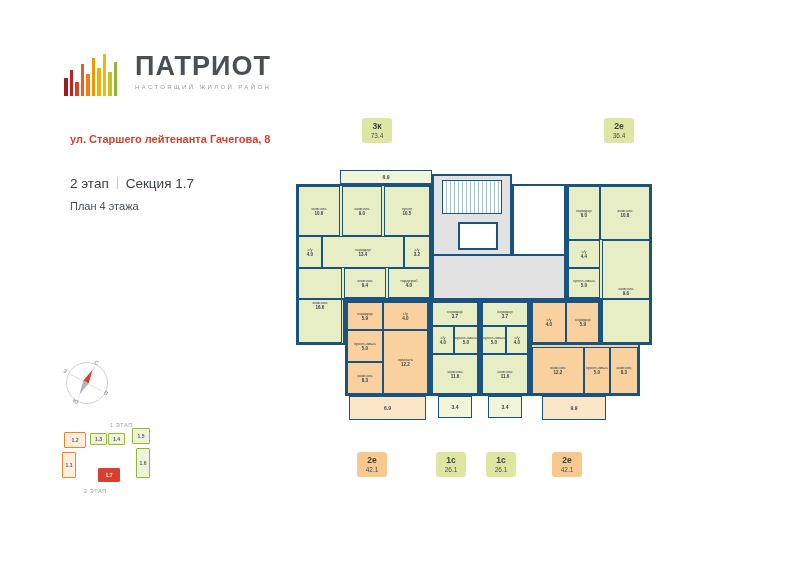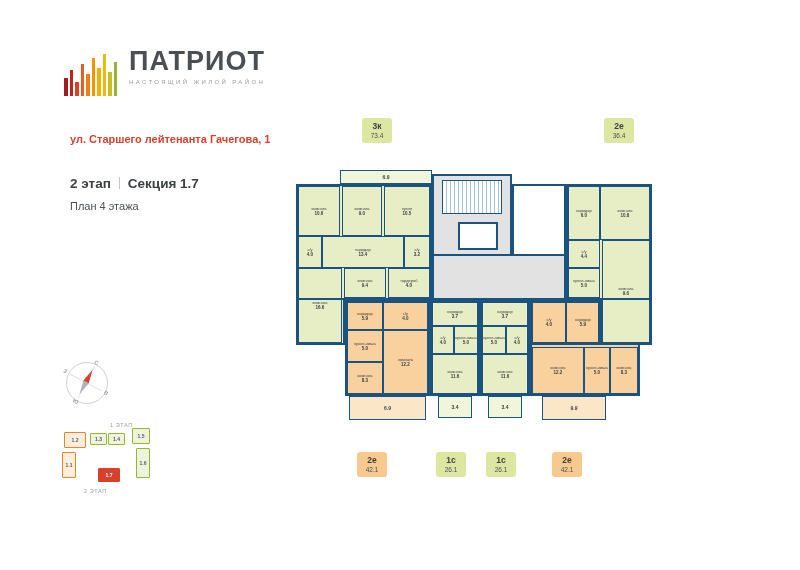--- a/index.html
+++ b/index.html
@@ -1,30 +1,30 @@
 <!DOCTYPE html>
 <html><head>
 <meta charset="utf-8">
 <style>
   html,body{margin:0;padding:0;}
   body{width:800px;height:570px;position:relative;background:#ffffff;overflow:hidden;
        font-family:"Liberation Sans",sans-serif;color:#3c4043;}
   .abs{position:absolute;}
 
   
-  .logo{position:absolute;left:64px;top:48px;display:flex;align-items:flex-start;gap:12px;}
+  .logo{position:absolute;left:64px;top:48px;display:flex;align-items:center;gap:18px;}
   .logo-bars{display:flex;align-items:flex-end;gap:2px;height:48px;}
   .logo-bar{width:3.5px;}
   .logo-text{padding-bottom:2px;}
   .logo-title{font-size:27px;font-weight:bold;color:#4a4f54;letter-spacing:1px;line-height:1;}
   .logo-tagline{font-size:6px;letter-spacing:2.4px;color:#969ca3;margin-top:4px;text-transform:uppercase;}
 
   
   .address{position:absolute;left:70px;top:133px;font-size:11px;font-weight:bold;color:#d8402e;}
-  .stage-title{position:absolute;left:70px;top:176px;font-size:13.5px;font-weight:bold;color:#3c4043;text-align:center;}
+  .stage-title{position:absolute;left:70px;top:176px;font-size:13.5px;font-weight:normal;color:#3c4043;text-align:center;}
   .stage-sep{display:inline-block;width:1px;height:12px;background:#c3c7cb;margin:0 8px;vertical-align:-1px;}
   .plan-subtitle{position:absolute;left:70px;top:200px;font-size:11px;color:#4a4f54;}
 
   
   .badge{position:absolute;width:30px;padding:3px 0 4px 0;border-radius:3px;text-align:center;cursor:pointer;}
   .badge.green{background:#dde7a2;}
   .badge.orange{background:#f7c98e;}
   .badge .bl{font-size:8.5px;font-weight:bold;color:#3c4043;}
   .badge .ba{font-size:6.5px;color:#4a4f54;margin-top:1px;}
 
@@ -89,21 +89,21 @@
       <div class="logo-bar" style="height: 42px; background: rgb(233, 187, 14);"></div>
       <div class="logo-bar" style="height: 24px; background: rgb(200, 193, 31);"></div>
       <div class="logo-bar" style="height: 34px; background: rgb(147, 183, 53);"></div>
     </div>
   <div class="logo-text">
     <div class="logo-title">ПАТРИОТ</div>
     <div class="logo-tagline">настоящий жилой район</div>
   </div>
 </div>
 
-<div class="address">ул. Старшего лейтенанта Гачегова, 1</div>
+<div class="address">ул. Старшего лейтенанта Гачегова, 8</div>
 <div class="stage-title">
   <span>2 этап</span><span class="stage-sep"></span><span>Секция 1.7</span>
 </div>
 <div class="plan-subtitle">План 4 этажа</div>
 
 <div id="floorplan">
     <div class="shape green-light thin" style="left: 44px; top: 0px; width: 92px; height: 14px;">
       <div class="sarea">6.9</div>
     </div>
     <div class="shape green" style="left: 0px; top: 14px; width: 136px; height: 116px;"></div>

